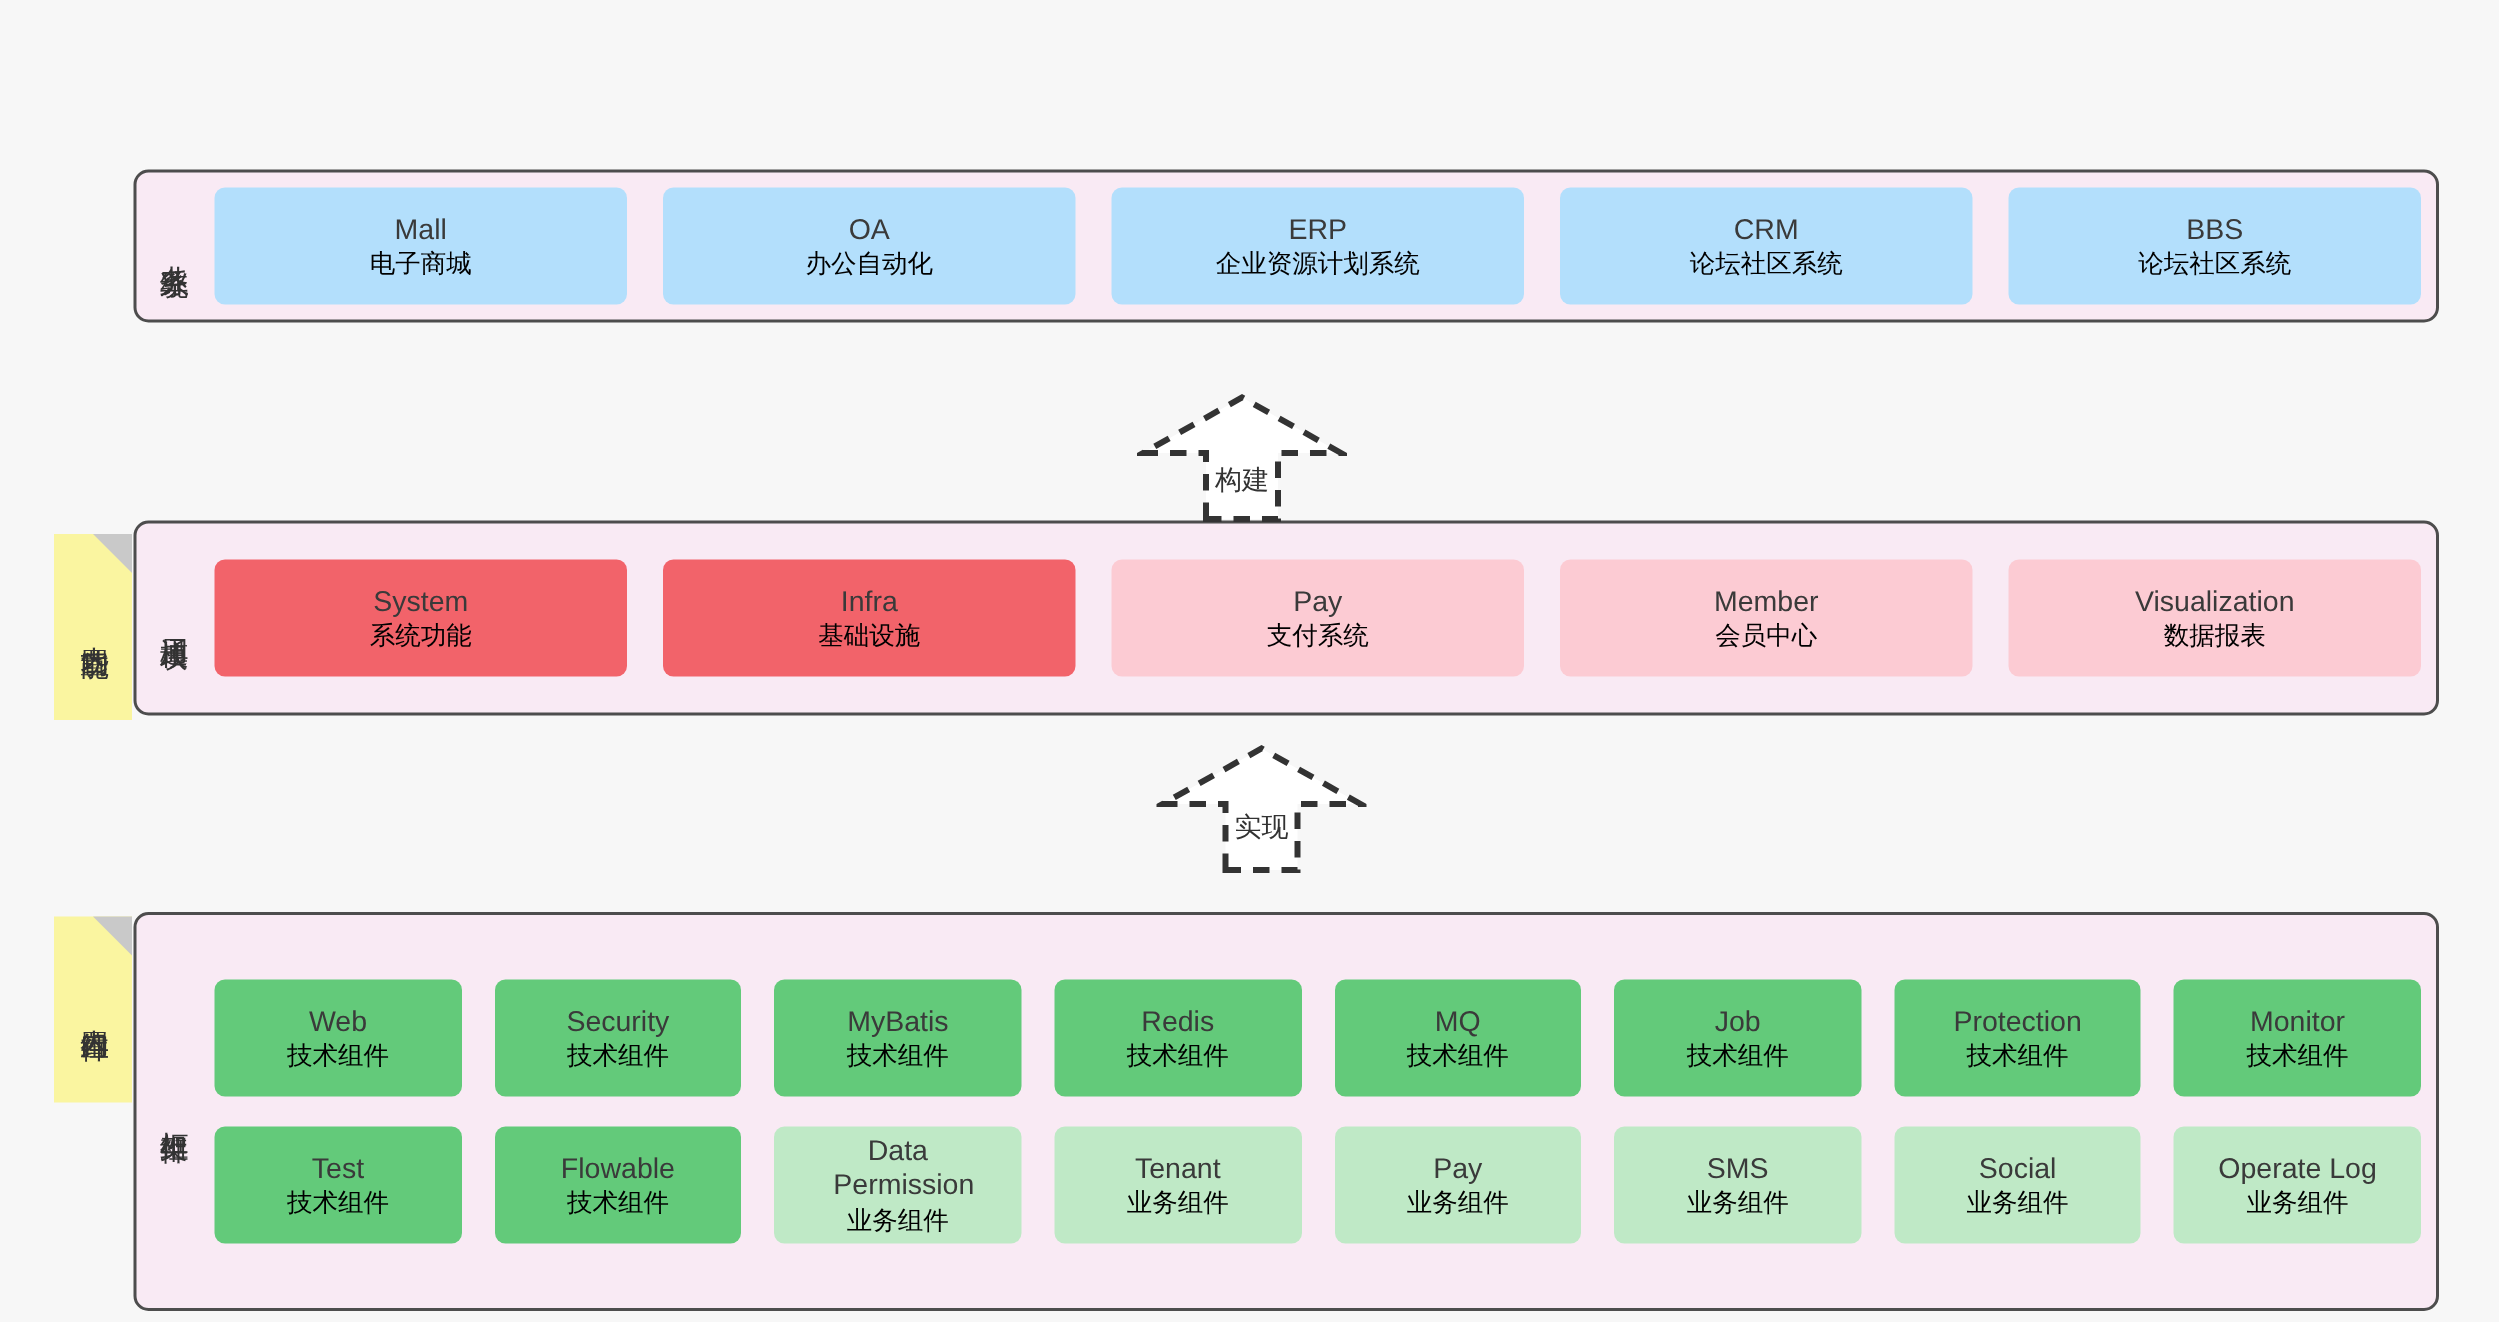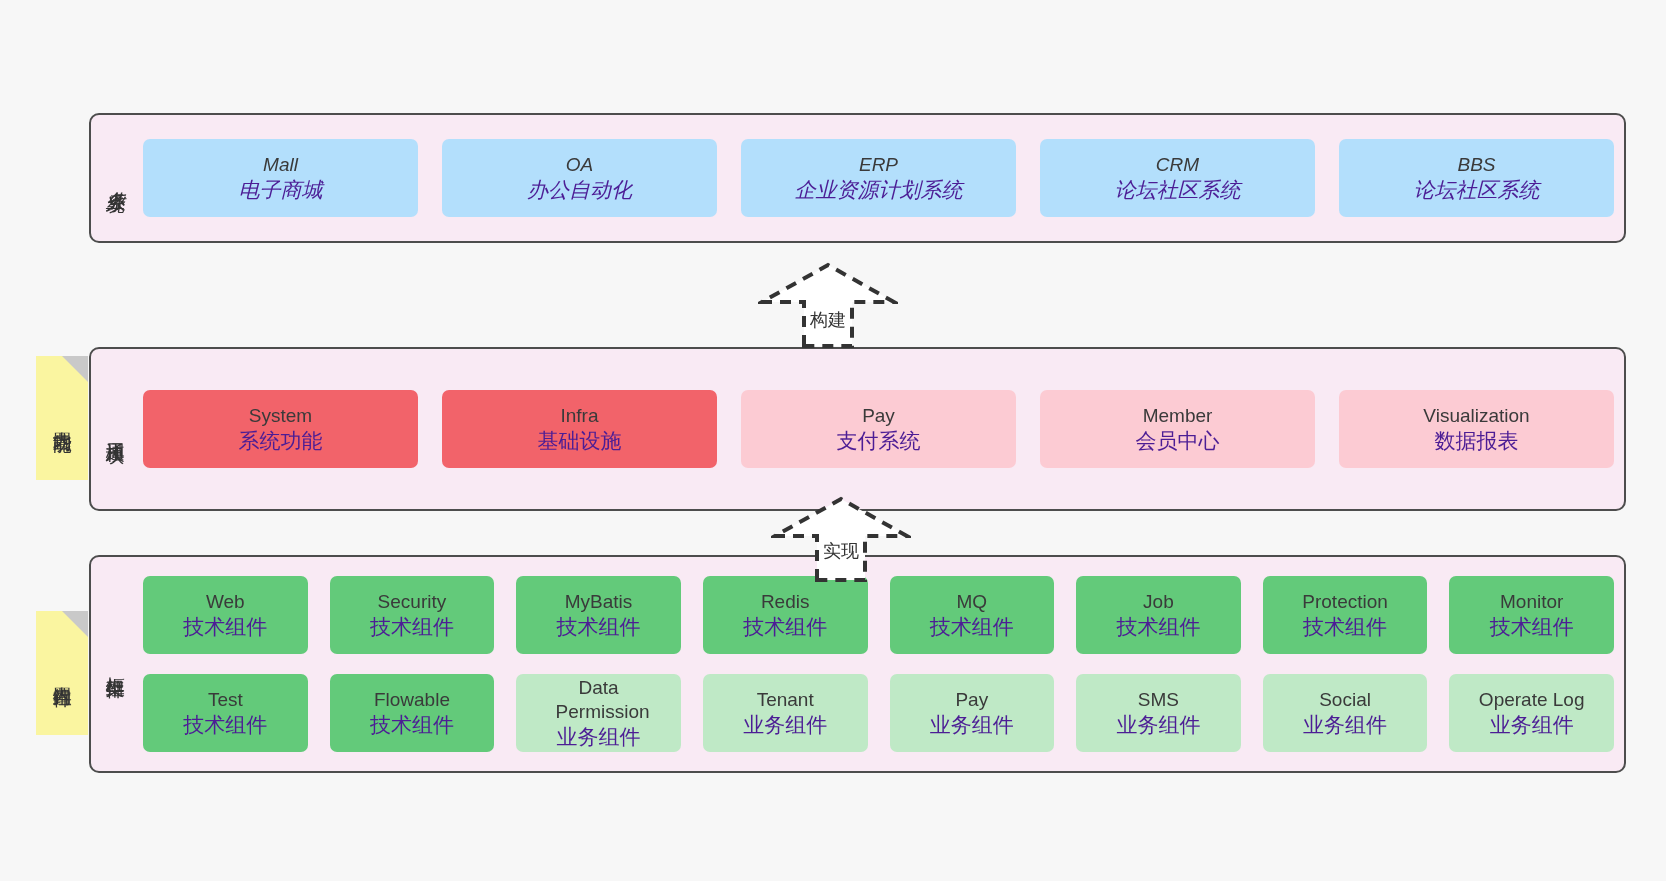--- a/index.html
+++ b/index.html
@@ -76,22 +76,22 @@
     box-sizing: border-box;
     padding: 4px 6px;
     line-height: 1.25;
     user-select: none;
   }
   .card .t-en {
     font-size: 19px;
     color: #3a3a3a;
   }
   .card .t-cn {
-    font-size: 21px;
-    color: #4c1d95;
+    font-size: 17px;
+    color: #000000;
   }
 
   .c-blue        { background: #b3dffc; }
   .c-red         { background: #f2636a; }
   .c-pink        { background: #fccbd3; }
   .c-green       { background: #63ca7a; }
   .c-greenlight  { background: #bfe9c6; }
 
   
   .sticky {
@@ -136,21 +136,21 @@
     color: #333333;
     user-select: none;
     pointer-events: none;
   }
 </style>
 </head>
 <body>
 
 <div class="canvas">
 
-  <div class="layer" style="left:89px; top:113px; width:1537px; height:130px;font-style:italic;">
+  <div class="layer" style="left:89px; top:113px; width:1537px; height:102px;">
     <div class="layer-title">业务系统</div>
     <div class="layer-body">
       <div class="row" style="height:78px;">
         <div class="card c-blue">
           <span class="t-en">Mall</span>
           <span class="t-cn">电子商城</span>
         </div>
         <div class="card c-blue">
           <span class="t-en">OA</span>
           <span class="t-cn">办公自动化</span>
@@ -175,21 +175,21 @@
     <svg width="140" height="86" viewBox="0 0 140 86" aria-hidden="true">
       <path d="M 46 84 L 46 40 L 4 40 L 70 3 L 136 40 L 94 40 L 94 84 Z" fill="#ffffff" stroke="#333333" stroke-width="4" stroke-dasharray="11 8" stroke-linejoin="miter"></path>
     </svg>
     <div class="arrow-label" style="top:46px;">构建</div>
   </div>
 
   <div class="sticky" style="left:36px; top:356px; width:52px; height:124px;">
     <span>内置功能</span>
   </div>
 
-  <div class="layer" style="left:89px; top:347px; width:1537px; height:164px;">
+  <div class="layer" style="left:89px; top:347px; width:1537px; height:130px;">
     <div class="layer-title">通用模块</div>
     <div class="layer-body">
       <div class="row" style="height:78px;">
         <div class="card c-red">
           <span class="t-en">System</span>
           <span class="t-cn">系统功能</span>
         </div>
         <div class="card c-red">
           <span class="t-en">Infra</span>
           <span class="t-cn">基础设施</span>
@@ -214,21 +214,21 @@
     <svg width="140" height="86" viewBox="0 0 140 86" aria-hidden="true">
       <path d="M 46 84 L 46 40 L 4 40 L 70 3 L 136 40 L 94 40 L 94 84 Z" fill="#ffffff" stroke="#333333" stroke-width="4" stroke-dasharray="11 8" stroke-linejoin="miter"></path>
     </svg>
     <div class="arrow-label" style="top:43px;text-align:center;">实现</div>
   </div>
 
   <div class="sticky" style="left:36px; top:611px; width:52px; height:124px;">
     <span>内置组件</span>
   </div>
 
-  <div class="layer" style="left:89px; top:555px; width:1537px; height:218px;justify-content:space-between;">
+  <div class="layer" style="left:89px; top:608px; width:1537px; height:266px;justify-content:space-between;">
     <div class="layer-title">框架组件</div>
     <div class="layer-body" style="gap:20px;">
 
       <div class="row" style="height:78px; gap:22px;">
         <div class="card c-green">
           <span class="t-en">Web</span>
           <span class="t-cn">技术组件</span>
         </div>
         <div class="card c-green">
           <span class="t-en">Security</span>

